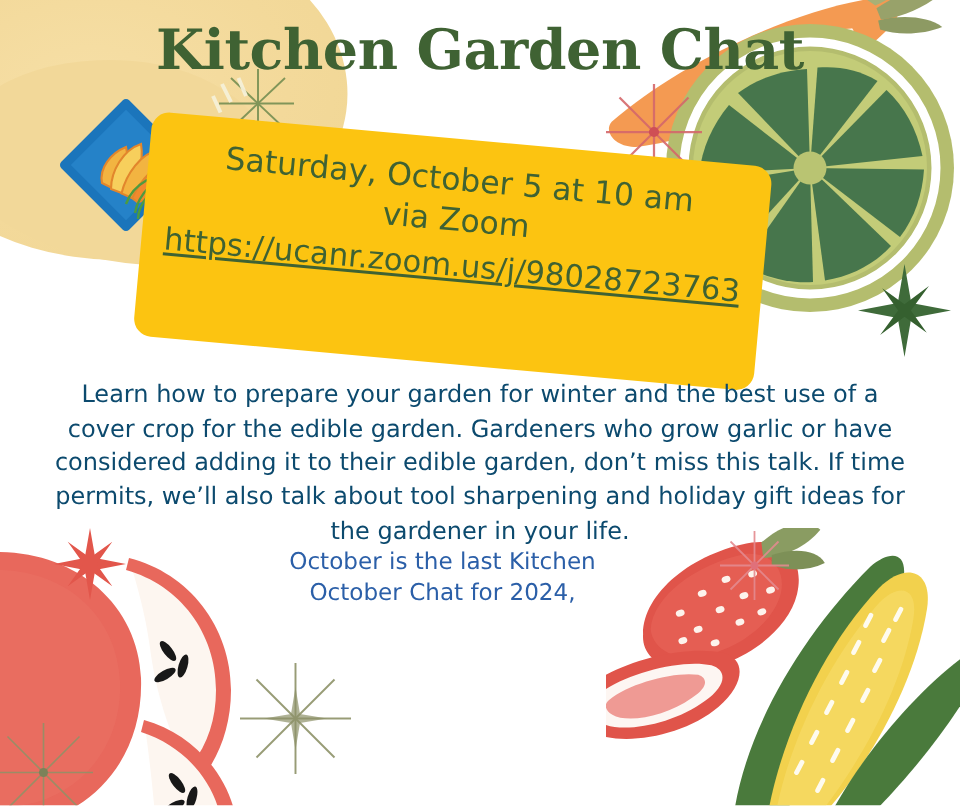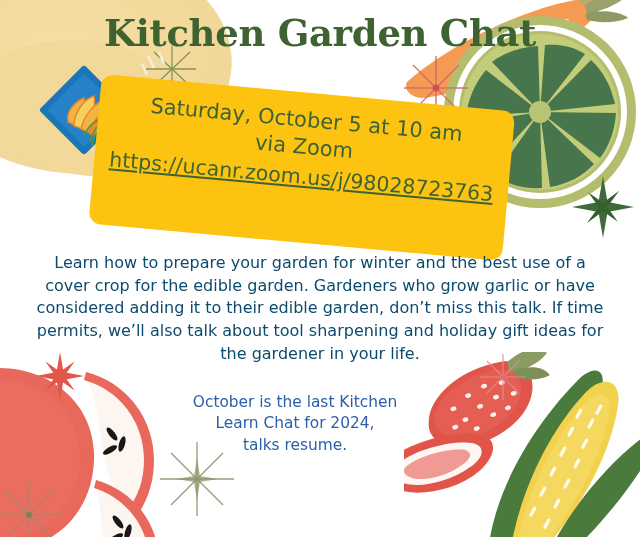--- a/index.html
+++ b/index.html
@@ -88,21 +88,21 @@
     left:30px;top:252px;width:580px;
     text-align:center;
     color:#0c4a6e;
     font-family:"DejaVu Sans", sans-serif;
     font-size:16px;
     line-height:1.42;
   }
 
   
   .blue-note{
-    left:180px;top:392px;width:230px;
+    left:180px;top:364px;width:230px;
     text-align:center;
     color:#2b5fa8;
     font-family:"DejaVu Sans", sans-serif;
     font-size:15.4px;
     line-height:1.38;
     z-index:6;
   }
 
   
   .apple-wrap{left:-46px;top:360px;width:290px;height:190px;}
@@ -353,17 +353,16 @@
         <line x1="2" y1="25" x2="48" y2="25"></line>
         <line x1="9" y1="9" x2="41" y2="41"></line>
         <line x1="41" y1="9" x2="9" y2="41"></line>
       </g>
       <circle cx="25" cy="25" r="2.6" fill="#e0707a"></circle>
     </svg>
   </div>
 
   <div class="layer blue-note">
     <div>October is the last Kitchen</div>
-    <div>Learn Chat for 2024,</div>
-    <div>talks resume.</div>
+    <div>October Chat for 2024,</div>
   </div>
 
 </div>
 
 </body></html>

